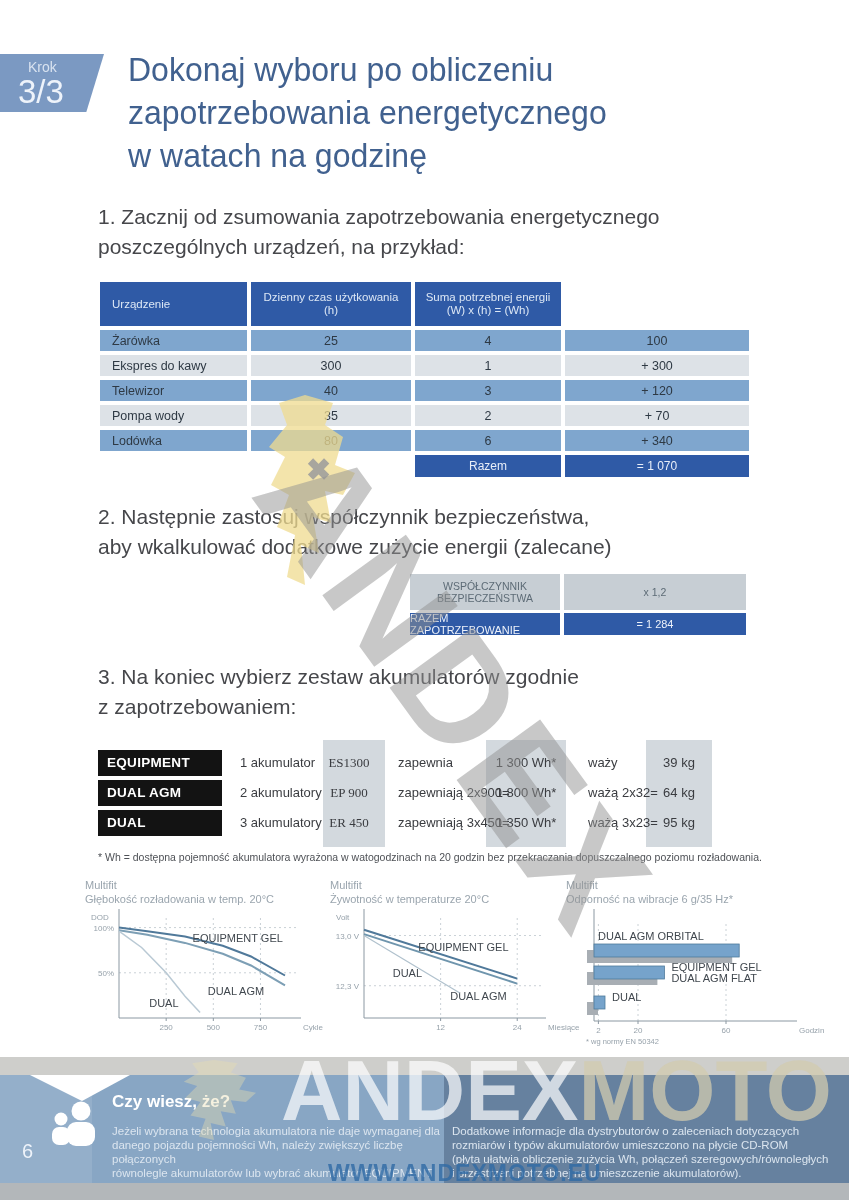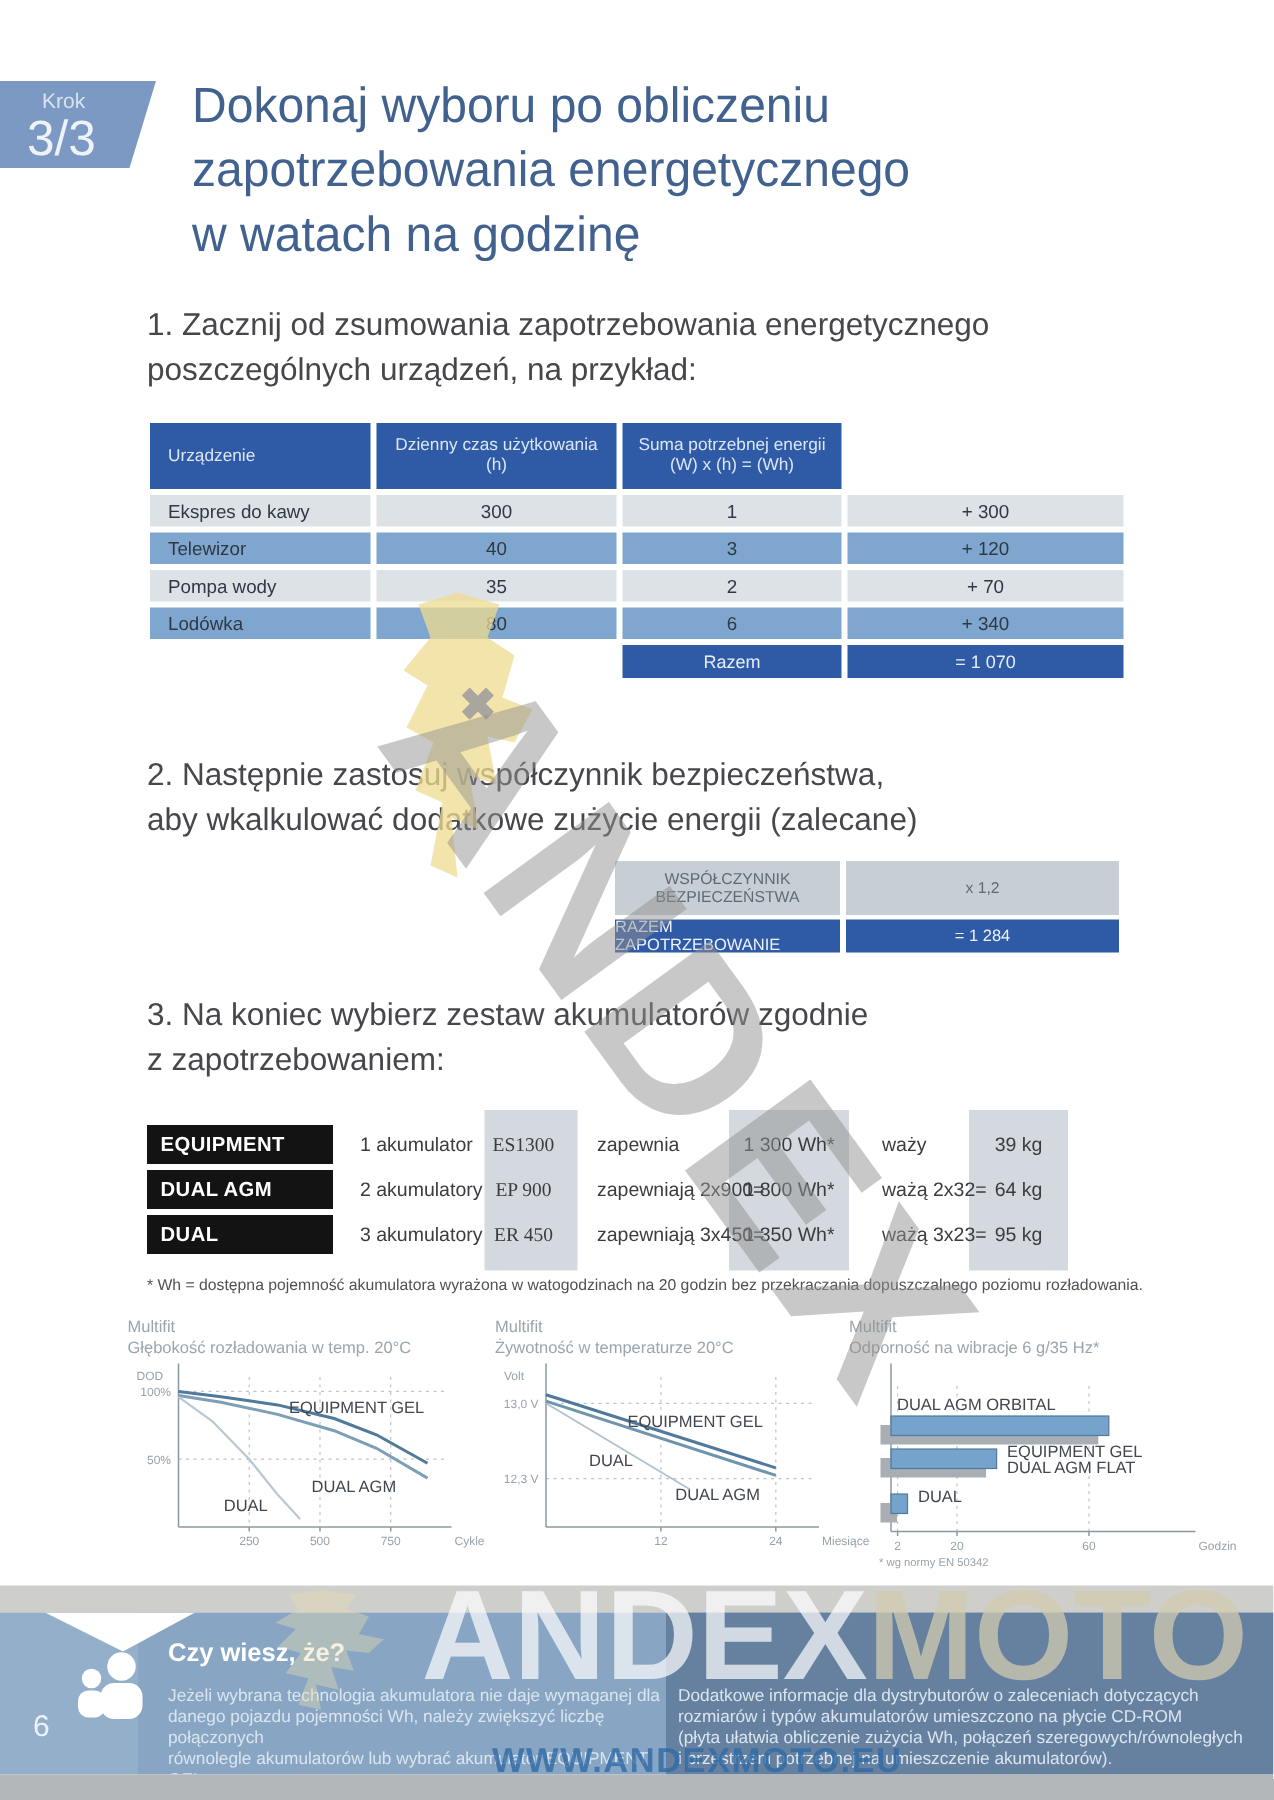--- a/index.html
+++ b/index.html
@@ -124,20 +124,26 @@
         <div class="hcell">
           <div>Dzienny czas użytkowania</div>
           <div>(h)</div>
         </div>
         <div class="hcell">
           <div>Suma potrzebnej energii</div>
           <div>(W) x (h) = (Wh)</div>
         </div>
       </div>
     <div id="et-body">
+        <div class="et-grid et-row alt0">
+          <div class="ecell first">Żarówka</div>
+          <div class="ecell">25</div>
+          <div class="ecell">4</div>
+          <div class="ecell">100</div>
+        </div>
         <div class="et-grid et-row alt1">
           <div class="ecell first">Ekspres do kawy</div>
           <div class="ecell">300</div>
           <div class="ecell">1</div>
           <div class="ecell">+ 300</div>
         </div>
         <div class="et-grid et-row alt0">
           <div class="ecell first">Telewizor</div>
           <div class="ecell">40</div>
           <div class="ecell">3</div>

